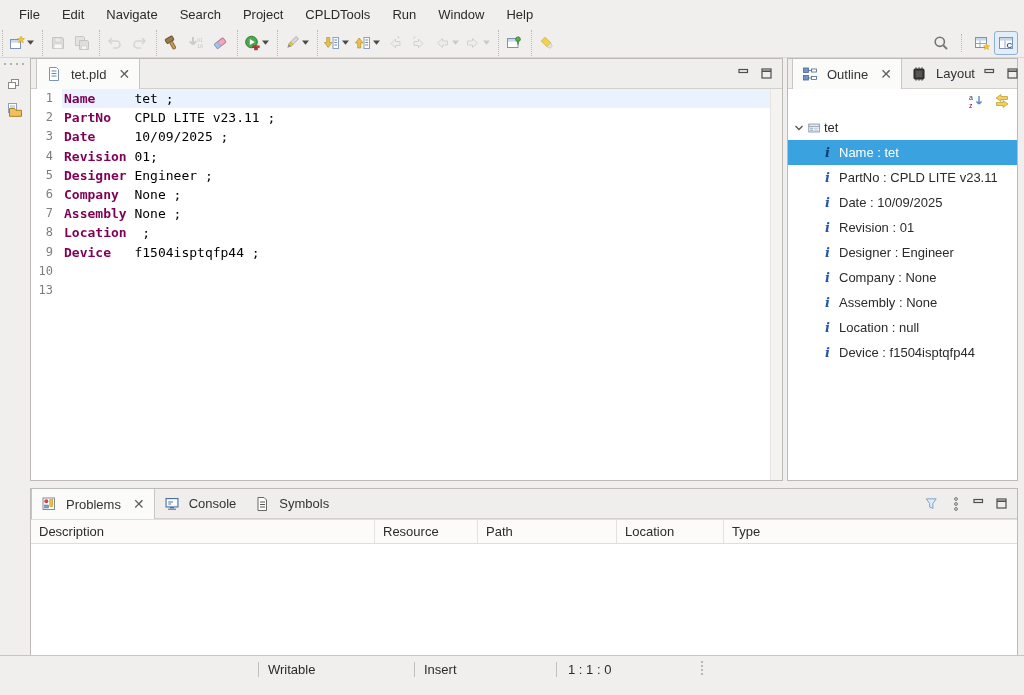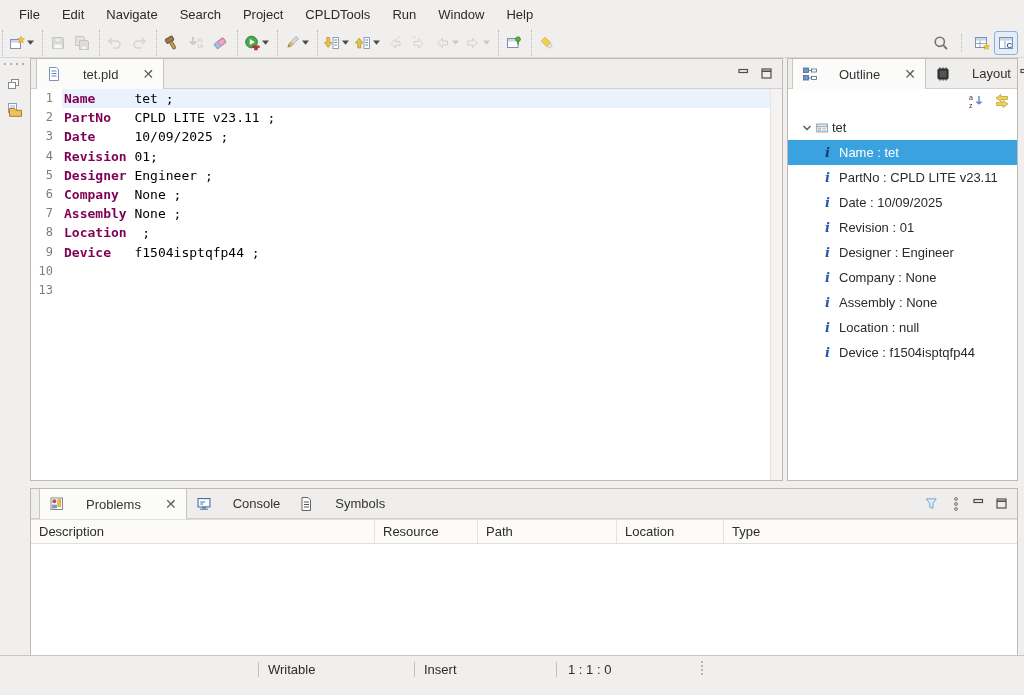--- a/index.html
+++ b/index.html
@@ -30,21 +30,21 @@
   
   .left-strip { position:absolute; left:0; top:58px; width:28px; height:423px; }
   .grip-dots { height:4px; margin:4px 4px 6px 4px;
     background:repeating-linear-gradient(to right,#b5b1ad 0 2px,transparent 2px 6px);
     background-size:auto 2px; background-repeat:repeat-x; background-position:center; }
   .strip-btn { width:24px; height:24px; margin:2px auto; display:flex; align-items:center; justify-content:center; }
   
   .pane { position:absolute; background:#ffffff; border:1px solid #bdb9b5; }
   .pane-tabbar { height:30px; background:#efeeec; border-bottom:1px solid #d3d0cc;
     display:flex; align-items:stretch; position:relative; }
-  .tab { display:flex; align-items:center; gap:21px; padding:0 9px; color:#333; }
+  .tab { display:flex; align-items:center; gap:9px; padding:0 9px; color:#333; }
   .tab.selected { background:#fbfbfa; border-left:1px solid #c9c5c1;
     border-right:1px solid #c9c5c1; margin-bottom:-1px; }
   .tabicon { display:inline-flex; width:16px; height:16px; }
   .tabclose { color:#5f5f5f; margin-left:3px; font-size:14px; line-height:1; }
   .pane-controls { margin-left:auto; display:flex; align-items:center; gap:12px; padding-right:10px; }
   .pc-btn { display:inline-flex; }
   
   #editor-pane { left:30px; top:58px; width:753px; height:423px; }
   .editor-body { position:absolute; top:30px; left:0; right:12px; bottom:0; background:#fff;
     font-family:"DejaVu Sans Mono",monospace; font-size:13px; overflow:hidden; }
@@ -56,21 +56,21 @@
   .code-row.current .code { background:#e9f2fd; }
   .kw { color:#7f0055; font-weight:bold;margin-top:40px; }
   .cm { color:#3f7f5f; }
   
   #outline-pane { left:787px; top:58px; width:231px; height:423px; }
   .view-toolbar { height:26px; display:flex; justify-content:flex-end; align-items:center;
     gap:8px; padding-right:6px; background:#fff; }
   .vt-btn { display:inline-flex; width:18px; height:16px; align-items:center; justify-content:center; }
   .tree { position:absolute; top:56px; left:0; right:0; bottom:0; overflow:hidden; }
   .tree-row { height:25px; display:flex; align-items:center; }
-  .root-row { padding-left:13px; gap:2px; }
+  .root-row { padding-left:5px; gap:2px; }
   .item-row { padding-left:37px; gap:7px; }
   .item-row.selected { color:#ffffff; }
   .iico { font-family:"DejaVu Serif",serif; font-style:italic; font-weight:bold;
     color:#2758a8; width:7px; flex:none; font-size:13px; }
   .item-row.selected .iico { color:#123d77; }
   .chev, .rooticon { display:inline-flex; flex:none; }
   
   #problems-pane { left:30px; top:488px; width:988px; height:172px; }
   .count-row { height:21px; display:flex; align-items:center; padding-left:7px; }
   .table-header { height:25px; display:flex; background:#fcfbfa;
@@ -576,21 +576,21 @@
       </div>
       <div class="tree-row item-row">
         <span class="iico">i</span>
         <span>Device : f1504isptqfp44</span>
       </div>
     </div>
 </div>
 
 <div class="pane" id="problems-pane">
   <div class="pane-tabbar">
-    <div class="tab selected" style="margin-left:8px;text-align:center;">
+    <div class="tab selected" style="margin-left:0;text-align:center;">
       <span class="tabicon">
         <svg width="16" height="16" viewBox="0 0 16 16">
             <rect x="2" y="2" width="11.5" height="11.5" fill="#fff" stroke="#8a8a8a"></rect>
             <circle cx="5.3" cy="5.3" r="2" fill="#d04545"></circle>
             <rect x="8.8" y="3.6" width="3" height="7" fill="#e8c04a" stroke="#b59016" stroke-width="0.5"></rect>
             <rect x="3.6" y="9" width="4" height="3" fill="#7fa3d0" stroke="#4a6f9e" stroke-width="0.5"></rect>
           </svg>
       </span>
       <span>Problems</span>
       <span class="tabclose">✕</span>

